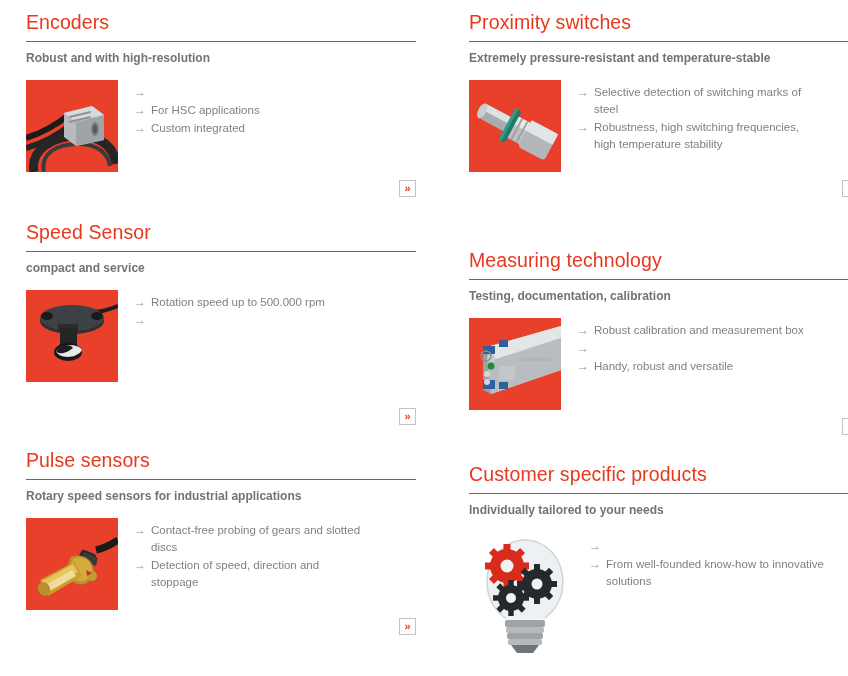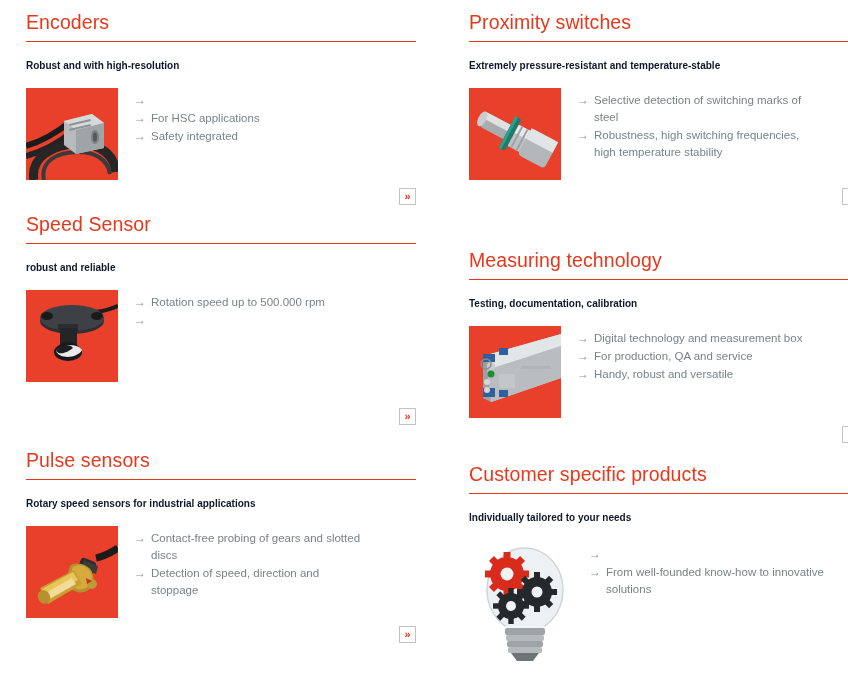--- a/index.html
+++ b/index.html
@@ -40,25 +40,25 @@
     letter-spacing: 0.1px;
   }
 
   .card-rule {
     height: 0;
     border-top: 1px solid #e8381c;
     margin-top: 7px;
   }
 
   .card-sub {
-    font-size: 10px;
+    font-size: 12px;
     line-height: 20px;
-    color: #0f172a;
+    color: #737373;
     font-weight: bold;
-    margin-top: 14px;
+    margin-top: 6px;
     max-width: 382px;
   }
 
   .card-body {
     display: flex;
     align-items: flex-start;
     margin-top: 12px;
   }
 
   .thumb {
@@ -154,35 +154,35 @@
           <div class="bullets">
             <div class="bullet">
               <span class="arrow">→</span>
             </div>
             <div class="bullet">
               <span class="arrow">→</span>
               <span class="btext">For HSC applications</span>
             </div>
             <div class="bullet">
               <span class="arrow">→</span>
-              <span class="btext">Safety integrated</span>
+              <span class="btext">Custom integrated</span>
             </div>
           </div>
         </div>
         <div class="more-row">
           <div class="more-btn">»</div>
         </div>
       </div>
     </div>
 
-    <div class="slot" style="top:212px">
+    <div class="slot" style="top:220px">
       <div class="card">
         <div class="card-title">Speed Sensor</div>
         <div class="card-rule"></div>
-        <div class="card-sub">robust and reliable</div>
+        <div class="card-sub">compact and service</div>
         <div class="card-body">
           <div class="thumb">
             <svg viewBox="0 0 92 92" preserveAspectRatio="none">
               <rect width="92" height="92" fill="#e8402a"></rect>
               <path d="M66 22 C78 22 86 18 92 16" stroke="#1d1d1d" stroke-width="4" fill="none"></path>
               <ellipse cx="46" cy="31" rx="32" ry="13" fill="#2e3033"></ellipse>
               <ellipse cx="46" cy="28" rx="32" ry="13" fill="#3d4044"></ellipse>
               <ellipse cx="21" cy="26" rx="6" ry="4" fill="#191a1c"></ellipse>
               <ellipse cx="71" cy="26" rx="6" ry="4" fill="#191a1c"></ellipse>
               <rect x="32" y="34" width="20" height="8" fill="#2a2c2e"></rect>
@@ -321,25 +321,24 @@
                 <circle cx="18" cy="64" r="3" fill="#d4d7d9"></circle>
                 <circle cx="17" cy="38" r="5" fill="none" stroke="#8a8f92" stroke-width="1.5"></circle>
                 <rect x="30" y="48" width="16" height="14" fill="#c9cdd0" opacity="0.6"></rect>
                 <rect x="52" y="40" width="30" height="3" fill="#aeb2b5" opacity="0.7"></rect>
               </g>
             </svg>
           </div>
           <div class="bullets">
             <div class="bullet">
               <span class="arrow">→</span>
-              <span class="btext">Digital technology and measurement box</span>
-            </div>
-            <div class="bullet">
-              <span class="arrow">→</span>
-              <span class="btext">For production, QA and service</span>
+              <span class="btext">Robust calibration and measurement box</span>
+            </div>
+            <div class="bullet">
+              <span class="arrow">→</span>
             </div>
             <div class="bullet">
               <span class="arrow">→</span>
               <span class="btext">Handy, robust and versatile</span>
             </div>
           </div>
         </div>
         <div class="more-row" style="margin-top:8px">
           <div class="more-btn">»</div>
         </div>

